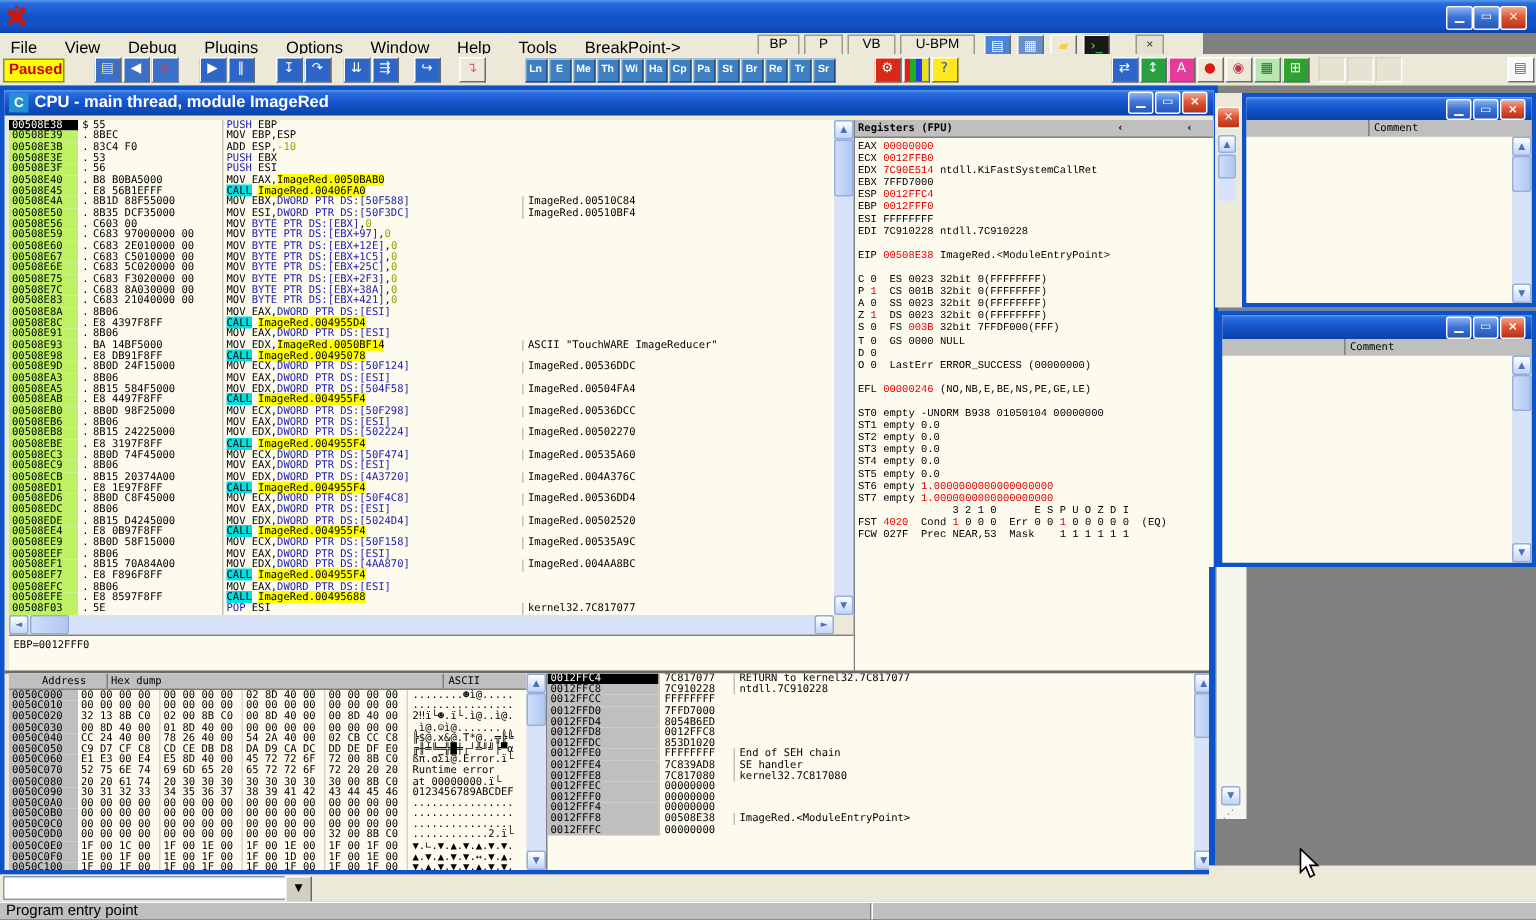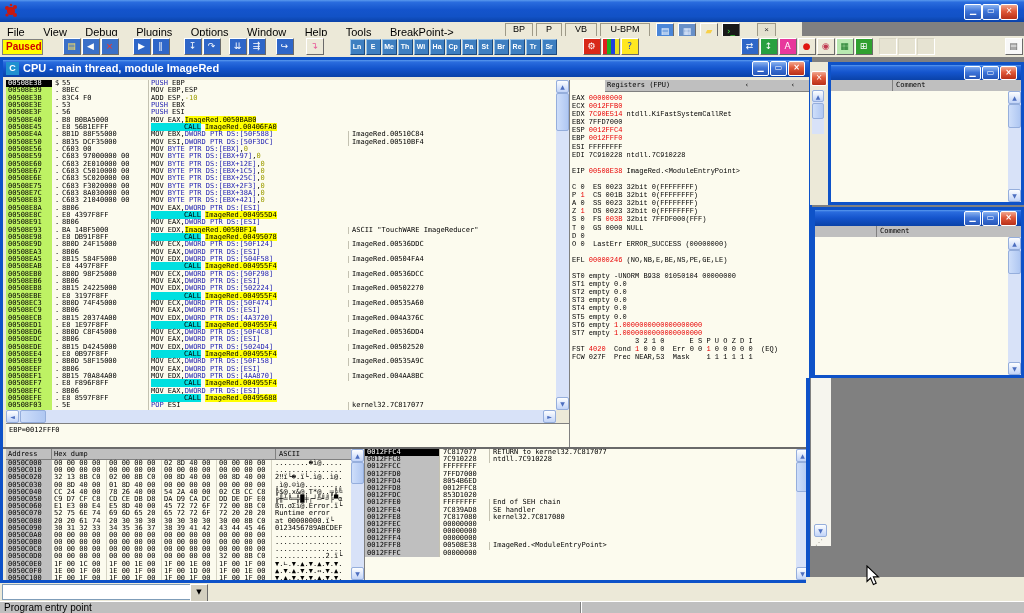--- a/index.html
+++ b/index.html
@@ -28,32 +28,32 @@
     color:#fff;font-size:7px;font-weight:bold;text-align:center;line-height:13px;flex:0 0 auto;margin-right:1px;}
   .win-btn{width:16px;height:14px;border:1px solid #FFFFFF;border-radius:2px;color:#fff;
     background:linear-gradient(180deg,#8CB4F0 0%,#3E74D8 45%,#2656B8 100%);
     font-size:8px;line-height:12px;text-align:center;display:inline-block;font-family:"DejaVu Sans",sans-serif;}
   .win-btn.close{background:linear-gradient(180deg,#F0A890 0%,#E05838 45%,#B83018 100%);}
   
   .xpwin{border:3px solid #0E52C8;background:#ECE9D8;}
   .xptitle{height:17px;background:linear-gradient(180deg,#5A9AEE 0%,#2A6CDE 12%,#1454CC 50%,#0A42A8 100%);
     color:#fff;font-weight:bold;font-size:11px;line-height:16px;white-space:nowrap;position:relative;}
   .pane{background:#FCFBEE;overflow:hidden;}
-  .colhead{background:#BFBFBF;border-bottom:1px solid #808080;color:#000;}
+  .colhead{background:#BFBFBF;border-bottom:1px solid #808080;color:#000;padding-left:20px;}
   .mono{font-family:"DejaVu Sans Mono",monospace;font-size:7px;}
   
   .drow{height:7.33px;line-height:7.4px;white-space:nowrap;}
   .c-addr{display:inline-block;width:46px;background:#bef264;padding-left:2px;box-sizing:border-box;}
   .c-addr.sel{background:#000;color:#fff;}
   .c-mark{display:inline-block;width:10px;text-align:center;}
   .c-bytes{display:inline-block;width:86px;}
   .c-insn{display:inline-block;width:200px;border-left:1px solid #C4C2B2;padding-left:2px;box-sizing:border-box;}
   .c-cmt{display:inline-block;border-left:1px solid #C4C2B2;padding-left:3px;}
   .s-k{color:#000;} .s-b{color:#2222B2;} .s-r{color:#E80000;}
-  .s-y{background:#FFFF00;color:#000;} .s-c{background:#00E0E0;color:#000;padding-left:33px;} .s-o{color:#9C9C00;}
+  .s-y{background:#FFFF00;color:#000;} .s-c{background:#00E0E0;color:#000;} .s-o{color:#9C9C00;}
   .rline{height:8.1px;line-height:8.2px;white-space:pre;font-family:Liberation Mono, monospace;}
   
   .du-row,.st-row{height:7.2px;line-height:7.3px;white-space:nowrap;}
   .du-addr{display:inline-block;width:46px;background:#BFBFBF;padding-left:2px;box-sizing:border-box;}
   .du-g{display:inline-block;width:55px;border-right:1px solid #D6D4C4;padding-left:2px;box-sizing:border-box;}
   .du-ascii{display:inline-block;padding-left:3px;}
   .st-addr{display:inline-block;width:74px;background:#BFBFBF;padding-left:2px;box-sizing:border-box;}
   .st-addr.sel{background:#000;color:#fff;}
   .st-val{display:inline-block;width:50px;border-left:1px solid #C4C2B2;padding-left:3px;box-sizing:border-box;}
   .st-cmt{display:inline-block;border-left:1px solid #C4C2B2;padding-left:3px;}
@@ -219,21 +219,21 @@
         <div class="drow"><span class="c-addr">00508F03</span><span class="c-mark">.</span><span class="c-bytes">5E</span><span class="c-insn"><span class="s-b">POP </span><span class="s-k">ESI</span></span><span class="c-cmt">kernel32.7C817077</span></div>
       </div>
 
     <div class="abs sb" style="left:553px;top:20px;width:13px;height:330px;">
       <span class="sb-btn" style="left:0;top:0;">▲</span>
       <span class="sb-thumb" style="left:0;top:13px;height:38px;"></span>
       <span class="sb-btn" style="left:0;top:317px;">▼</span>
     </div>
 
     <div class="abs pane" style="left:566px;top:20px;width:240px;height:367px;border-left:1px solid #808080;box-sizing:border-box;">
-      <div class="colhead mono" style="height:11px;font-weight:normal;padding-left:2px;line-height:11px;position:relative;margin-left:35px;">
+      <div class="colhead mono" style="height:11px;font-weight:bold;padding-left:2px;line-height:11px;position:relative;">
         <span>Registers (FPU)</span>
         <span class="abs" style="right:60px;top:0;">‹</span>
         <span class="abs" style="right:14px;top:0;">‹</span>
       </div>
       <div id="reg-lines" class="mono" style="padding:2px 0 0 2px;">
           <div class="rline"><span class="s-k">EAX </span><span class="s-r">00000000</span></div>
           <div class="rline"><span class="s-k">ECX </span><span class="s-r">0012FFB0</span></div>
           <div class="rline"><span class="s-k">EDX </span><span class="s-r">7C90E514</span><span class="s-k"> ntdll.KiFastSystemCallRet</span></div>
           <div class="rline"><span class="s-k">EBX 7FFD7000</span></div>
           <div class="rline"><span class="s-k">ESP </span><span class="s-r">0012FFC4</span></div>

